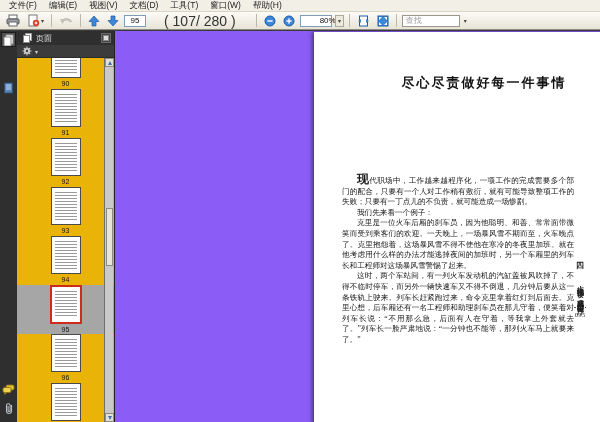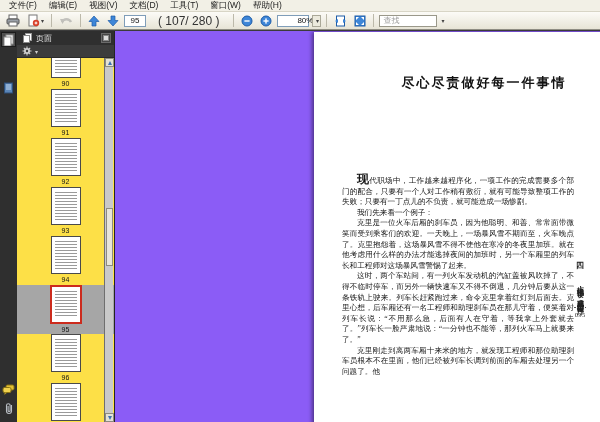--- a/index.html
+++ b/index.html
@@ -14,41 +14,41 @@
   
   .toolbar { height:18px; background:linear-gradient(#fcfbf7,#e7e4d6);
              border-bottom:1px solid #8f8d83; display:flex; align-items:center;
              padding:0 4px; gap:3px; }
   .tbtn { height:15px; min-width:16px; display:flex; align-items:center; justify-content:center;
           border:1px solid transparent; border-radius:2px; background:transparent; padding:0 1px; }
   .tsep { width:1px; height:13px; background:#bcb9aa; margin:0 2px; }
   .caret { font-size:6px; color:#444; margin-left:1px; }
   .pageinput { width:22px; height:12px; font-size:8px; text-align:center;
                border:1px solid #7f9db9; background:#fff; color:#111; }
-  .pageinfo { font-size:12px; color:#333; margin:0 9px; white-space:nowrap; }
+  .pageinfo { font-size:14px; color:#333; margin:0 15px; white-space:nowrap; }
   .zoombox { width:32px; height:12px; font-size:8px; border:1px solid #7f9db9;
              background:#fff; color:#111; padding-left:19px; line-height:10px; }
   .dropbtn { width:9px; height:12px; border:1px solid #aaa898; background:#eceadd;
              display:flex; align-items:center; justify-content:center; }
   .searchbox { width:58px; height:12px; font-size:8px; border:1px solid #9a988a;
                background:#fff; color:#111; padding:0 3px; }
   .searchbox::placeholder { color:#999; }
 
   
   .content { position:absolute; top:31px; left:0; right:0; bottom:0; display:flex; }
 
   
   .navstrip { width:17px; background:#2f2f2f; display:flex; flex-direction:column;
               align-items:center; flex-shrink:0; }
   .navicon { width:15px; height:15px; display:flex; align-items:center; justify-content:center; }
   .navicon.sel { background:#4d4d4d; border:1px solid #1b1b1b; box-shadow:inset 0 0 1px #777; }
   .nav-spacer { flex:1; }
 
   
-  .sidebar { width:98px; background:#fde047; flex-shrink:0; display:flex;
+  .sidebar { width:98px; background:#eab308; flex-shrink:0; display:flex;
              flex-direction:column; position:relative; border-right:1px solid #242424; }
   .sb-header { height:14px; background:#2f2f2f; display:flex; align-items:center;
                padding:0 3px 0 6px; flex-shrink:0; }
   .sb-title { font-size:8px; color:#e4e4e4; flex:1; }
   .sb-menu-btn { width:10px; height:10px; background:#474747; border:1px solid #6a6a6a;
                  display:flex; align-items:center; justify-content:center; }
   .sb-gearrow { height:13px; background:#3c3c3c; display:flex; align-items:center;
                 padding-left:5px; gap:2px; flex-shrink:0; border-bottom:1px solid #2a2a2a; }
   .sb-gearrow .caret { color:#cfcfcf; }
 
@@ -282,21 +282,20 @@
   </div>
 
   <div class="docarea">
     <div class="page">
       <h1 class="ptitle">尽心尽责做好每一件事情</h1>
       <div class="ptext">
         <p><span class="dropcap">现</span><span>代职场中，工作越来越程序化，一项工作的完成需要多个部门的配合，只要有一个人对工作稍有敷衍，就有可能导致整项工作的失败；只要有一丁点儿的不负责，就可能造成一场惨剧。</span></p>
         <p>我们先来看一个例子：</p>
         <p>克里是一位火车后厢的刹车员，因为他聪明、和善、常常面带微笑而受到乘客们的欢迎。一天晚上，一场暴风雪不期而至，火车晚点了。克里抱怨着，这场暴风雪不得不使他在寒冷的冬夜里加班。就在他考虑用什么样的办法才能逃掉夜间的加班时，另一个车厢里的列车长和工程师对这场暴风雪警惕了起来。</p>
         <p>这时，两个车站间，有一列火车发动机的汽缸盖被风吹掉了，不得不临时停车，而另外一辆快速车又不得不倒退，几分钟后要从这一条铁轨上驶来。列车长赶紧跑过来，命令克里拿着红灯到后面去。克里心想，后车厢还有一名工程师和助理刹车员在那儿守着，便笑着对列车长说：“不用那么急，后面有人在守着，等我拿上外套就去了。”列车长一脸严肃地说：“一分钟也不能等，那列火车马上就要来了。”</p>
-        <p>克里刚走到离两车厢十来米的地方，就发现工程师和那位助理刹车员根本不在里面，他们已经被列车长调到前面的车厢去处理另一个问题了。他</p>
       </div>
       <div class="pmargin">
         <span class="chapno">四</span>
         <span class="chaptitle">拒绝推诿，完成最后的责任工序</span>
         <div class="mdots"></div>
         <span class="mpageno">095</span>
       </div>
     </div>
   </div>
 </div>

